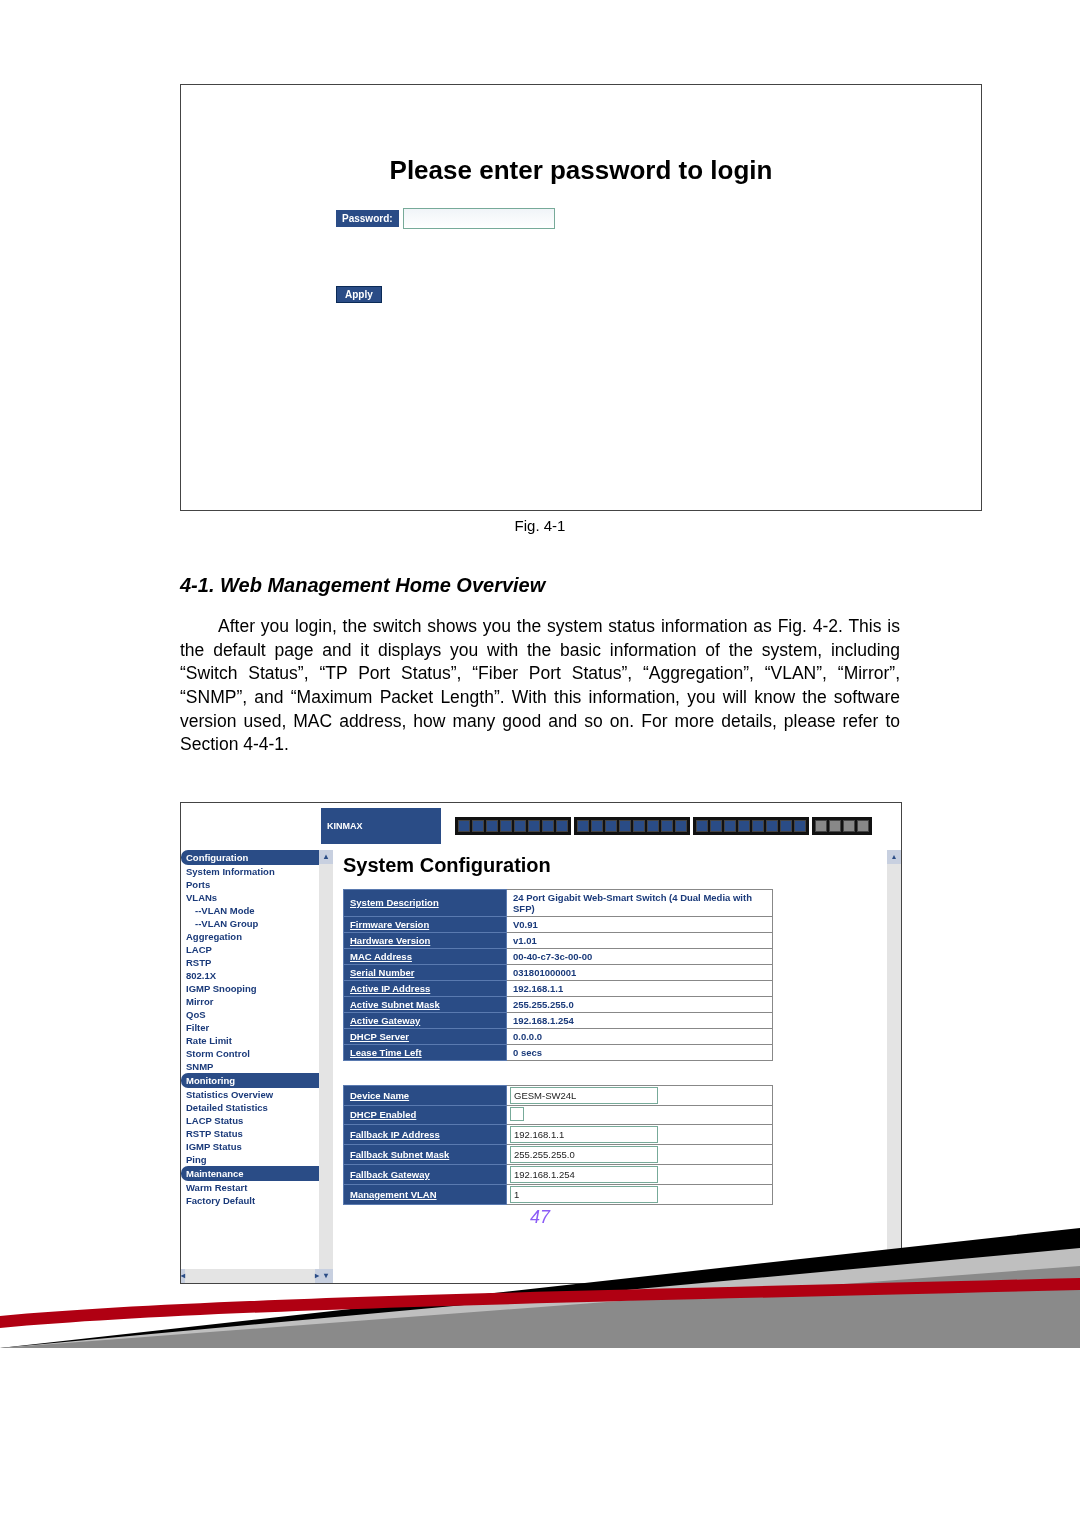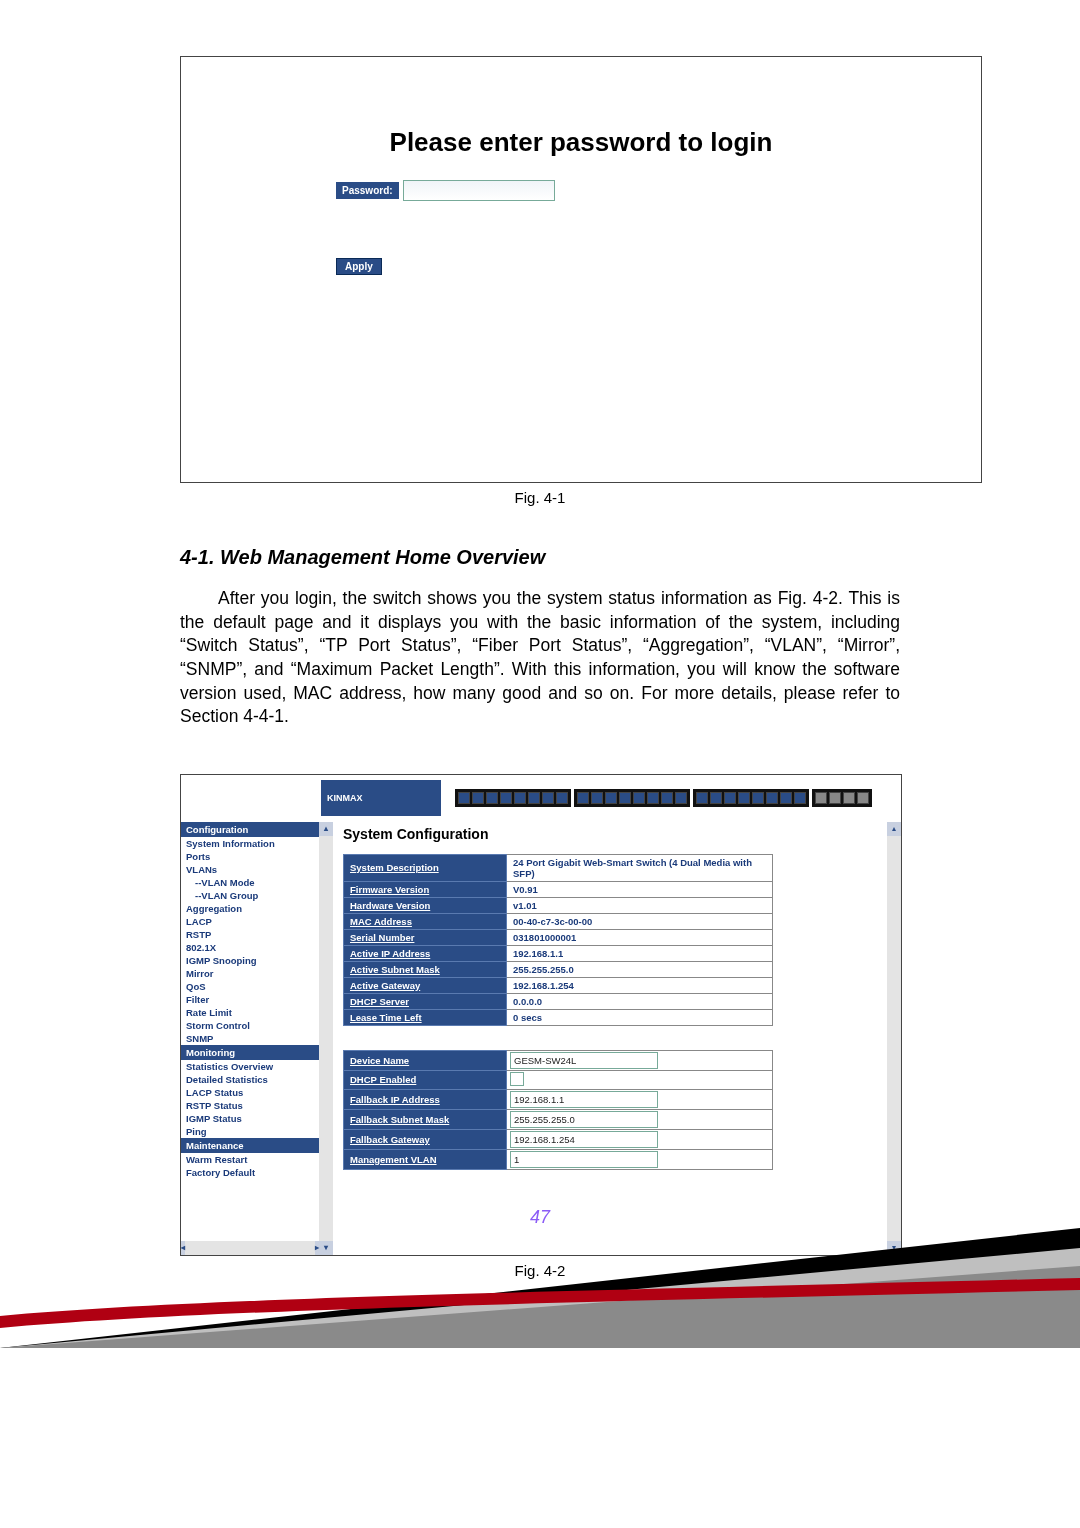--- a/index.html
+++ b/index.html
@@ -9,21 +9,21 @@
     font-family: Arial, Helvetica, sans-serif;
     width: 1080px;
   }
   .page {
     width: 1080px;
     height: 1528px;
     position: relative;
     background: #fff;
   }
   .content {
-    padding: 56px 180px 0 180px;
+    padding: 84px 180px 0 180px;
   }
   .fig-box {
     border: 1px solid #444;
     width: 720px;
     margin: 0 auto;
     background: #fff;
   }
   .login-box {
     height: 355px;
     padding: 70px 40px 0 40px;
@@ -136,20 +136,21 @@
     font-size: 9.5px;
     font-weight: bold;
     color: #1a3a7a;
     overflow: hidden;
     position: relative;
   }
   .side-head {
     background: #2a4c86;
     color: #fff;
     padding: 2px 5px;
+    border-radius: 7px;
   }
   .side-item {
     padding: 1px 5px;
     white-space: nowrap;
   }
   .side-sub { padding-left: 14px; }
   .side-scroll {
     position:absolute; right:0; top:0; bottom:0; width:14px;
     background:#e4e4e4;
     display:flex; flex-direction:column; justify-content:space-between;
@@ -168,21 +169,21 @@
     position: relative;
     height: 425px;
     overflow: hidden;
   }
   .main-scroll {
     position:absolute; right:0; top:0; bottom:0; width:14px;
     background:#e4e4e4;
     display:flex; flex-direction:column; justify-content:space-between;
   }
   .main-title {
-    font-size: 14px;
+    font-size: 20px;
     font-weight: bold;
     margin: 0 0 12px 0;
   }
   table.sys {
     border-collapse: collapse;
     font-size: 9.5px;
     width: 430px;
     margin-bottom: 24px;
   }
   table.sys th {

